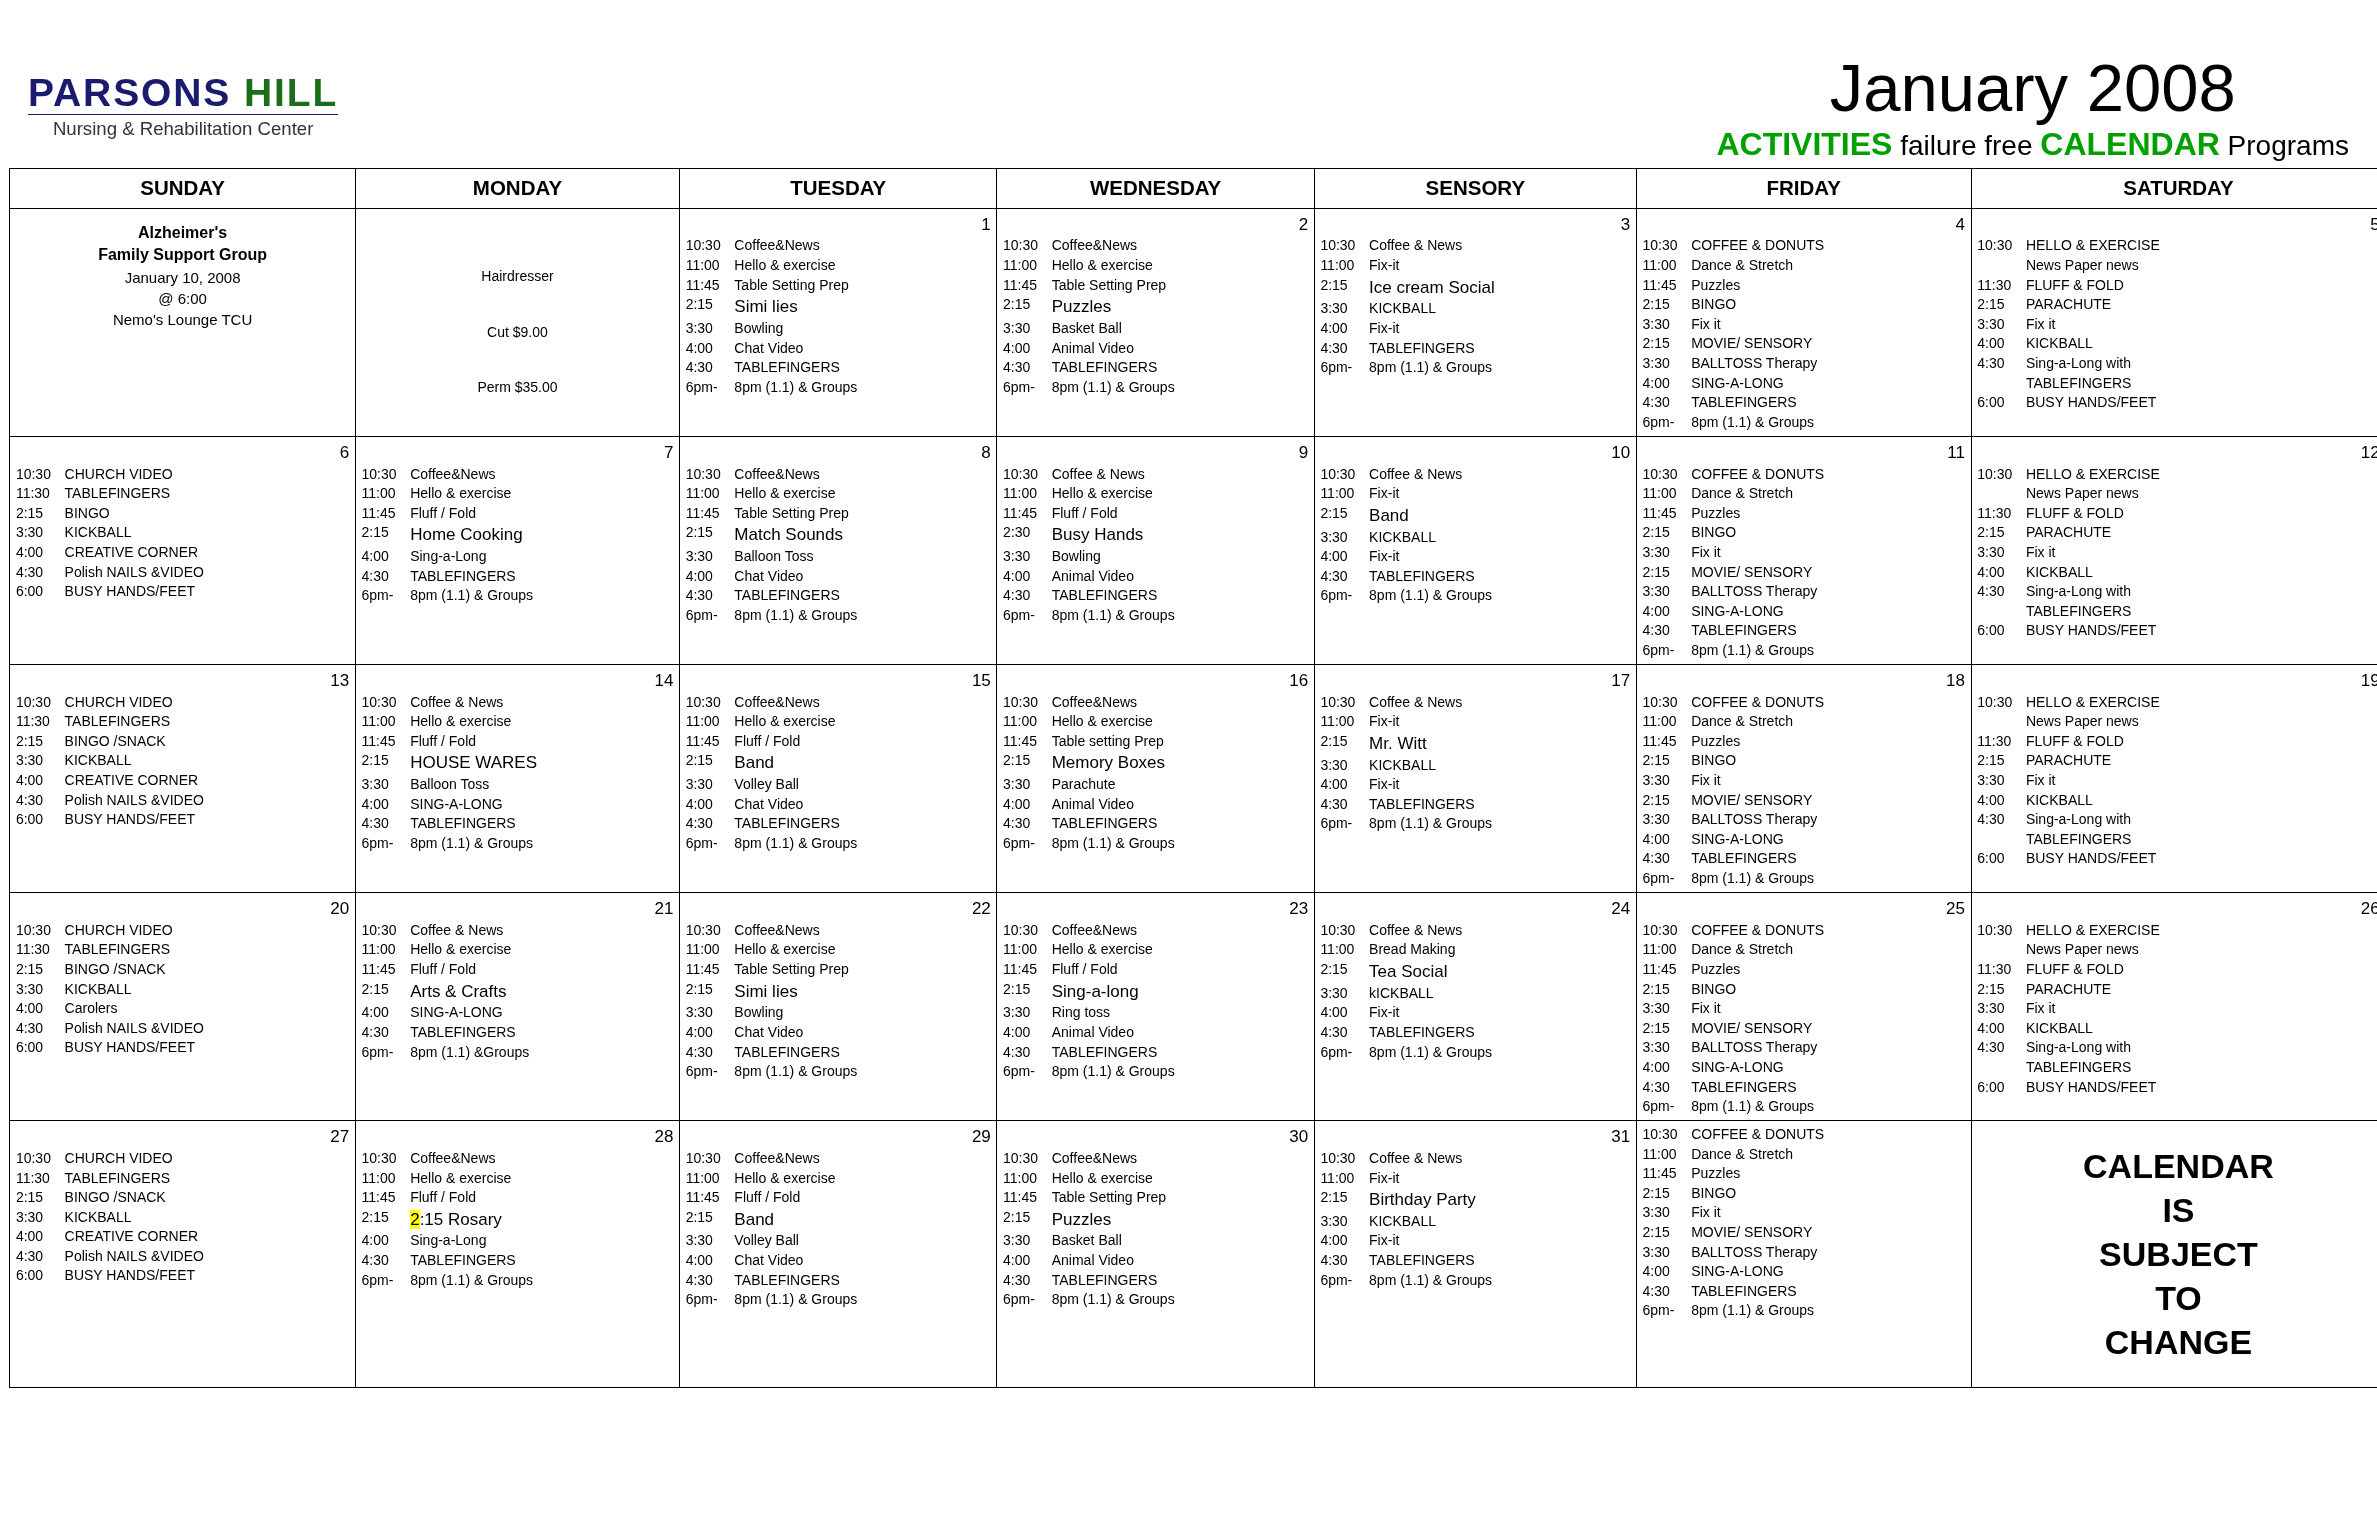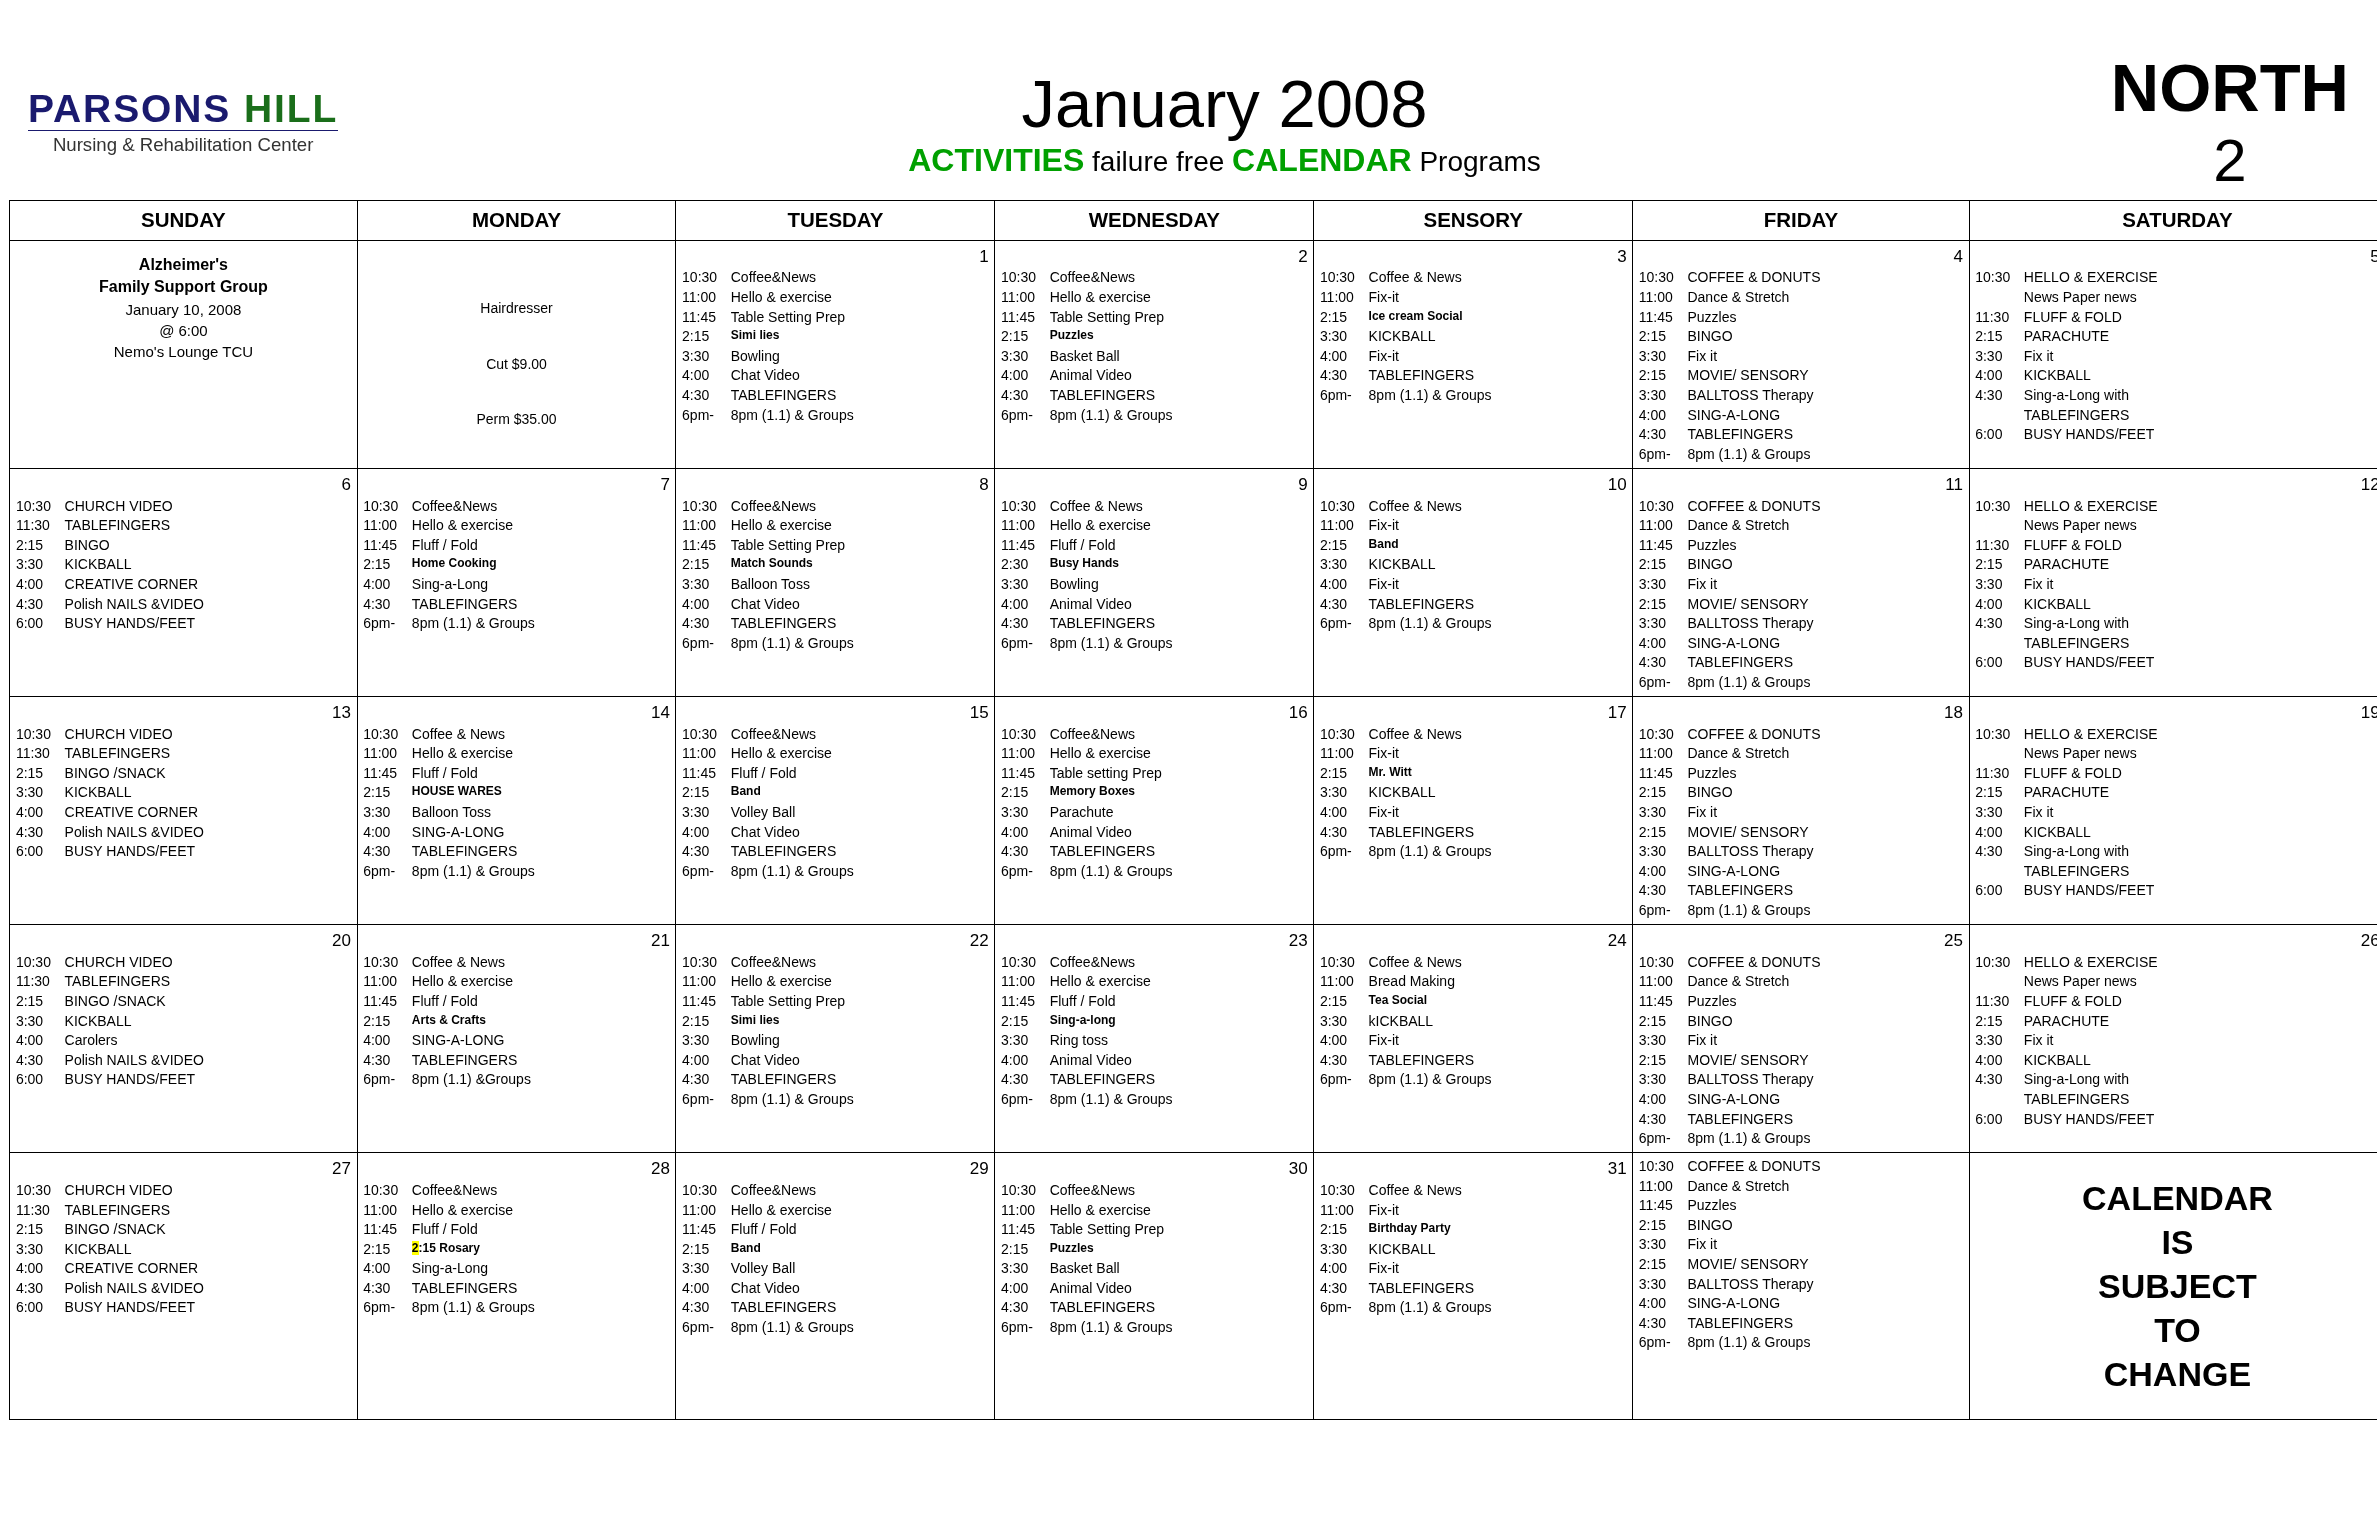--- a/index.html
+++ b/index.html
@@ -22,21 +22,21 @@
     .calendar-table { width: 100%; border-collapse: collapse; margin: 0 9.3px; }
     .calendar-table th, .calendar-table td { border: 0.9px solid #000; vertical-align: top; padding: 3.7px 5.6px; }
     .calendar-table th { text-align: center; font-size: 20.5px; font-weight: 700; background: white; padding: 7.5px 3.7px; }
     
     .day-cell { min-height: 168px; font-size: 14px; line-height: 1.4; }
     .day-num { text-align: right; font-size: 17px; font-weight: 400; display: block; }
     
     .event-line { display: flex; gap: 3.7px; }
     .event-time { min-width: 45px; font-size: 14px; font-weight: 400; white-space: nowrap; }
     .event-desc { font-size: 14px; }
-    .bold-event { font-weight: 700; font-size: 12px; }
+    .bold-event { font-weight: 400; font-size: 17px; }
     .large-bold { font-weight: 400; font-size: 14px; margin-top: 36px; }
     
     .sunday-special { font-size: 15px; text-align: center; padding: 9.3px 3.7px; }
     .sunday-special .title { font-weight: 700; font-size: 16px; }
     
     .calendar-change { text-align: center; font-size: 34px; font-weight: 900; line-height: 1.3; padding: 18.6px; }
     
     .highlight-yellow { background-color: yellow; display: inline; }
   </style>
 </head>
@@ -45,24 +45,20 @@
 <div class="header">
   <div class="logo-area">
     <div class="logo-parsons">PARSONS <span class="hill">HILL</span></div>
     <div class="logo-subtitle">Nursing &amp; Rehabilitation Center</div>
   </div>
   <div class="title-center">
     <div class="month-title">January 2008</div>
     <div class="activities-line">
       <span class="act">ACTIVITIES</span> failure free <span class="cal">CALENDAR</span> Programs
     </div>
-  </div>
-  <div class="north-area">
-    <div class="north-title">NORTH</div>
-    <div class="north-num">2</div>
   </div>
 </div>
 
 <table class="calendar-table">
   <thead>
     <tr>
       <th>SUNDAY</th>
       <th>MONDAY</th>
       <th>TUESDAY</th>
       <th>WEDNESDAY</th>

